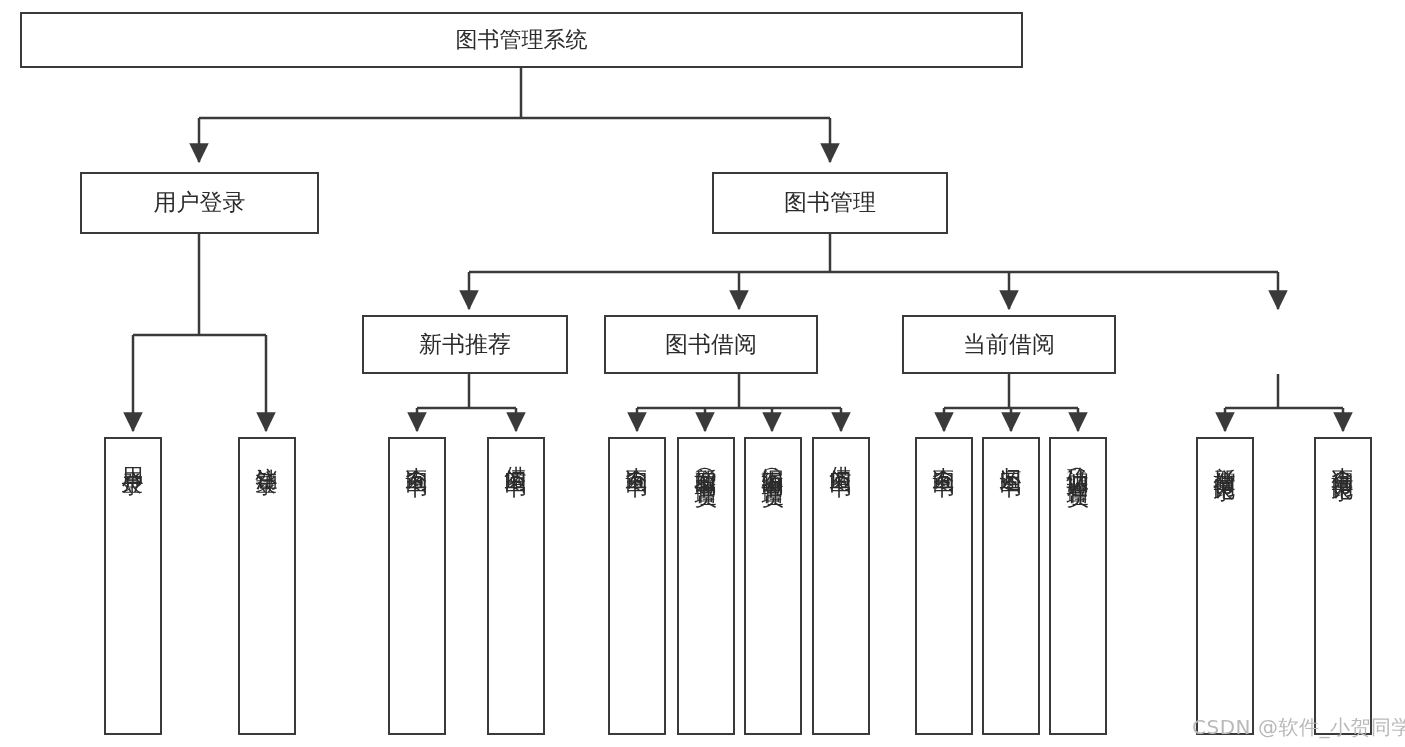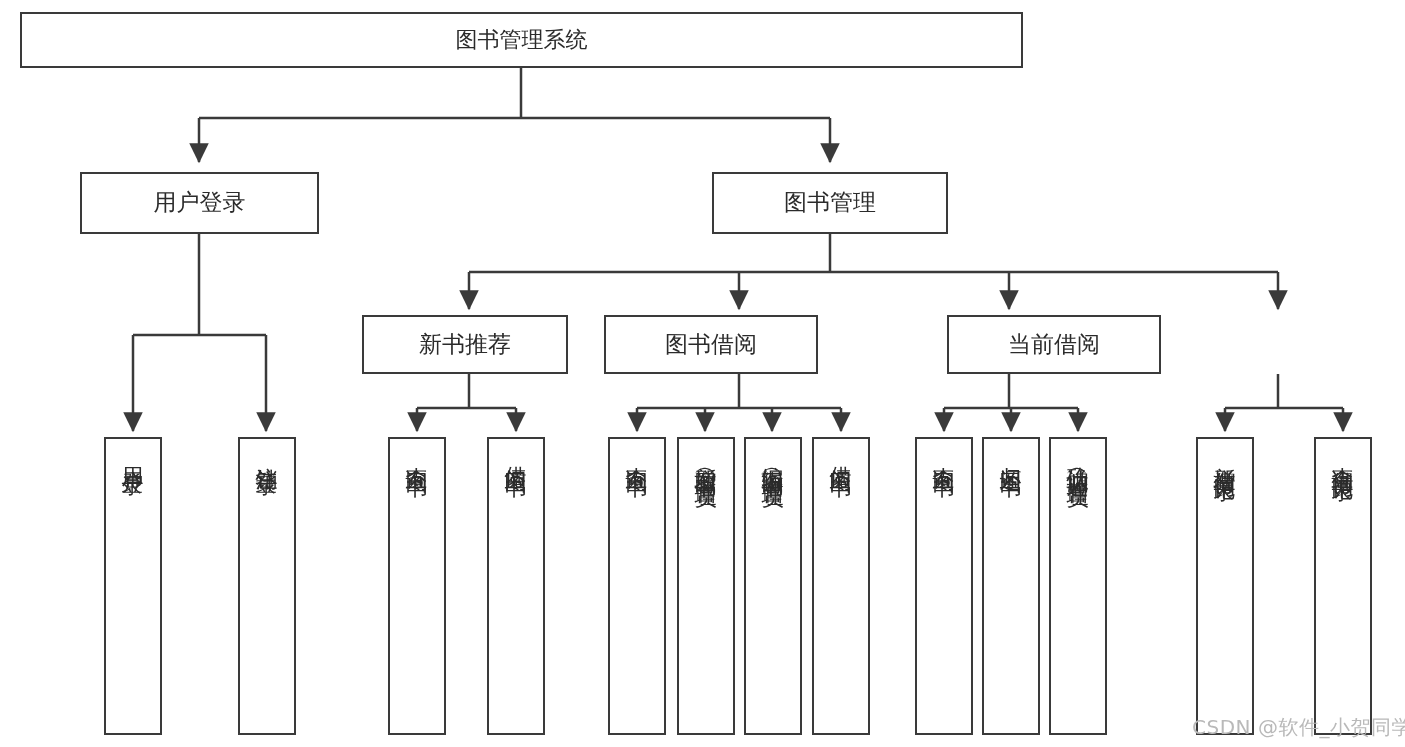--- a/index.html
+++ b/index.html
@@ -143,21 +143,21 @@
   </div>
 
   <div class="node horiz" style="left:362px; top:315px; width:206px; height:59px;">
     <span class="node-label">新书推荐</span>
   </div>
 
   <div class="node horiz" style="left:604px; top:315px; width:214px; height:59px;">
     <span class="node-label">图书借阅</span>
   </div>
 
-  <div class="node horiz" style="left:902px; top:315px; width:214px; height:59px;margin-left:45px;">
+  <div class="node horiz" style="left:902px; top:315px; width:214px; height:59px;">
     <span class="node-label">当前借阅</span>
   </div>
 
 
   <div class="node vert" style="left:104px; top:437px; width:58px; height:298px;">
     <span class="node-label">用户登录</span>
   </div>
 
   <div class="node vert" style="left:238px; top:437px; width:58px; height:298px;">
     <span class="node-label">注销登录</span>

